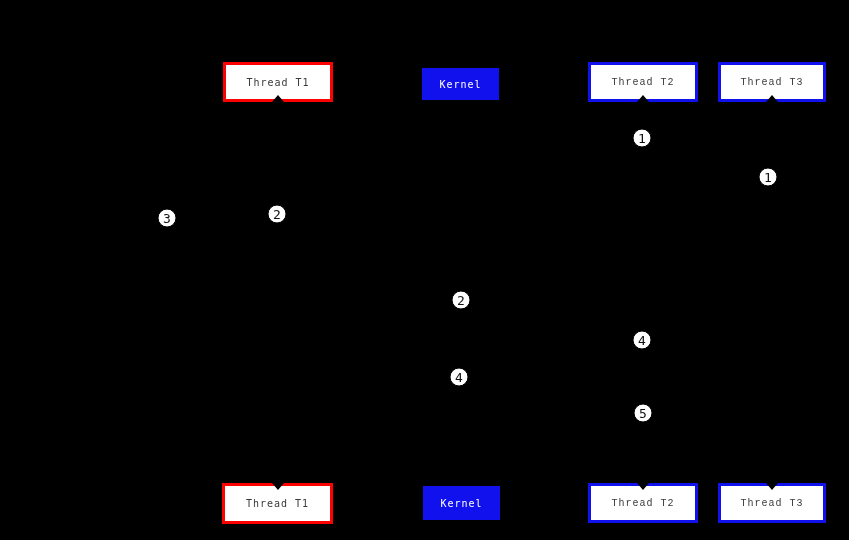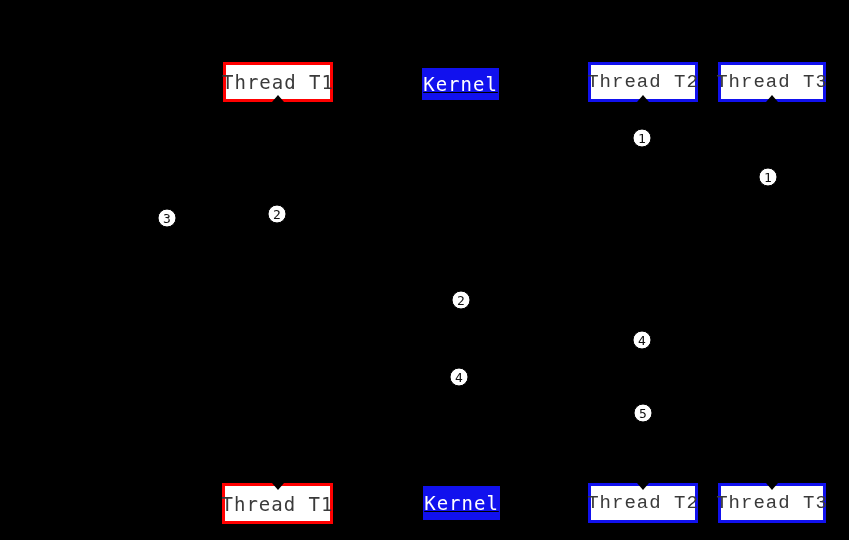--- a/index.html
+++ b/index.html
@@ -21,24 +21,23 @@
     display: flex;
     align-items: center;
     justify-content: center;
     background: var(--box-fill, #ffffff);
   }
   .box.thread-red  { border: 3px solid var(--red, #ff0000); }
   .box.thread-blue { border: 3px solid var(--blue, #1111ee); font-family: Liberation Mono, monospace; }
   .box.kernel {
     background: var(--blue, #1111ee);
     border: 2px solid var(--blue, #1111ee);
-    text-decoration: underline;
   }
   .box .box-label {
-    font-size: 19px;
+    font-size: 10px;
     letter-spacing: 1px;
     white-space: nowrap;
     color: var(--label-text, #3a3a3a);
   }
   .box.kernel .box-label { color: var(--kernel-text, #ffffff); }
 
   
   .notch {
     position: absolute;
     left: 50%;

